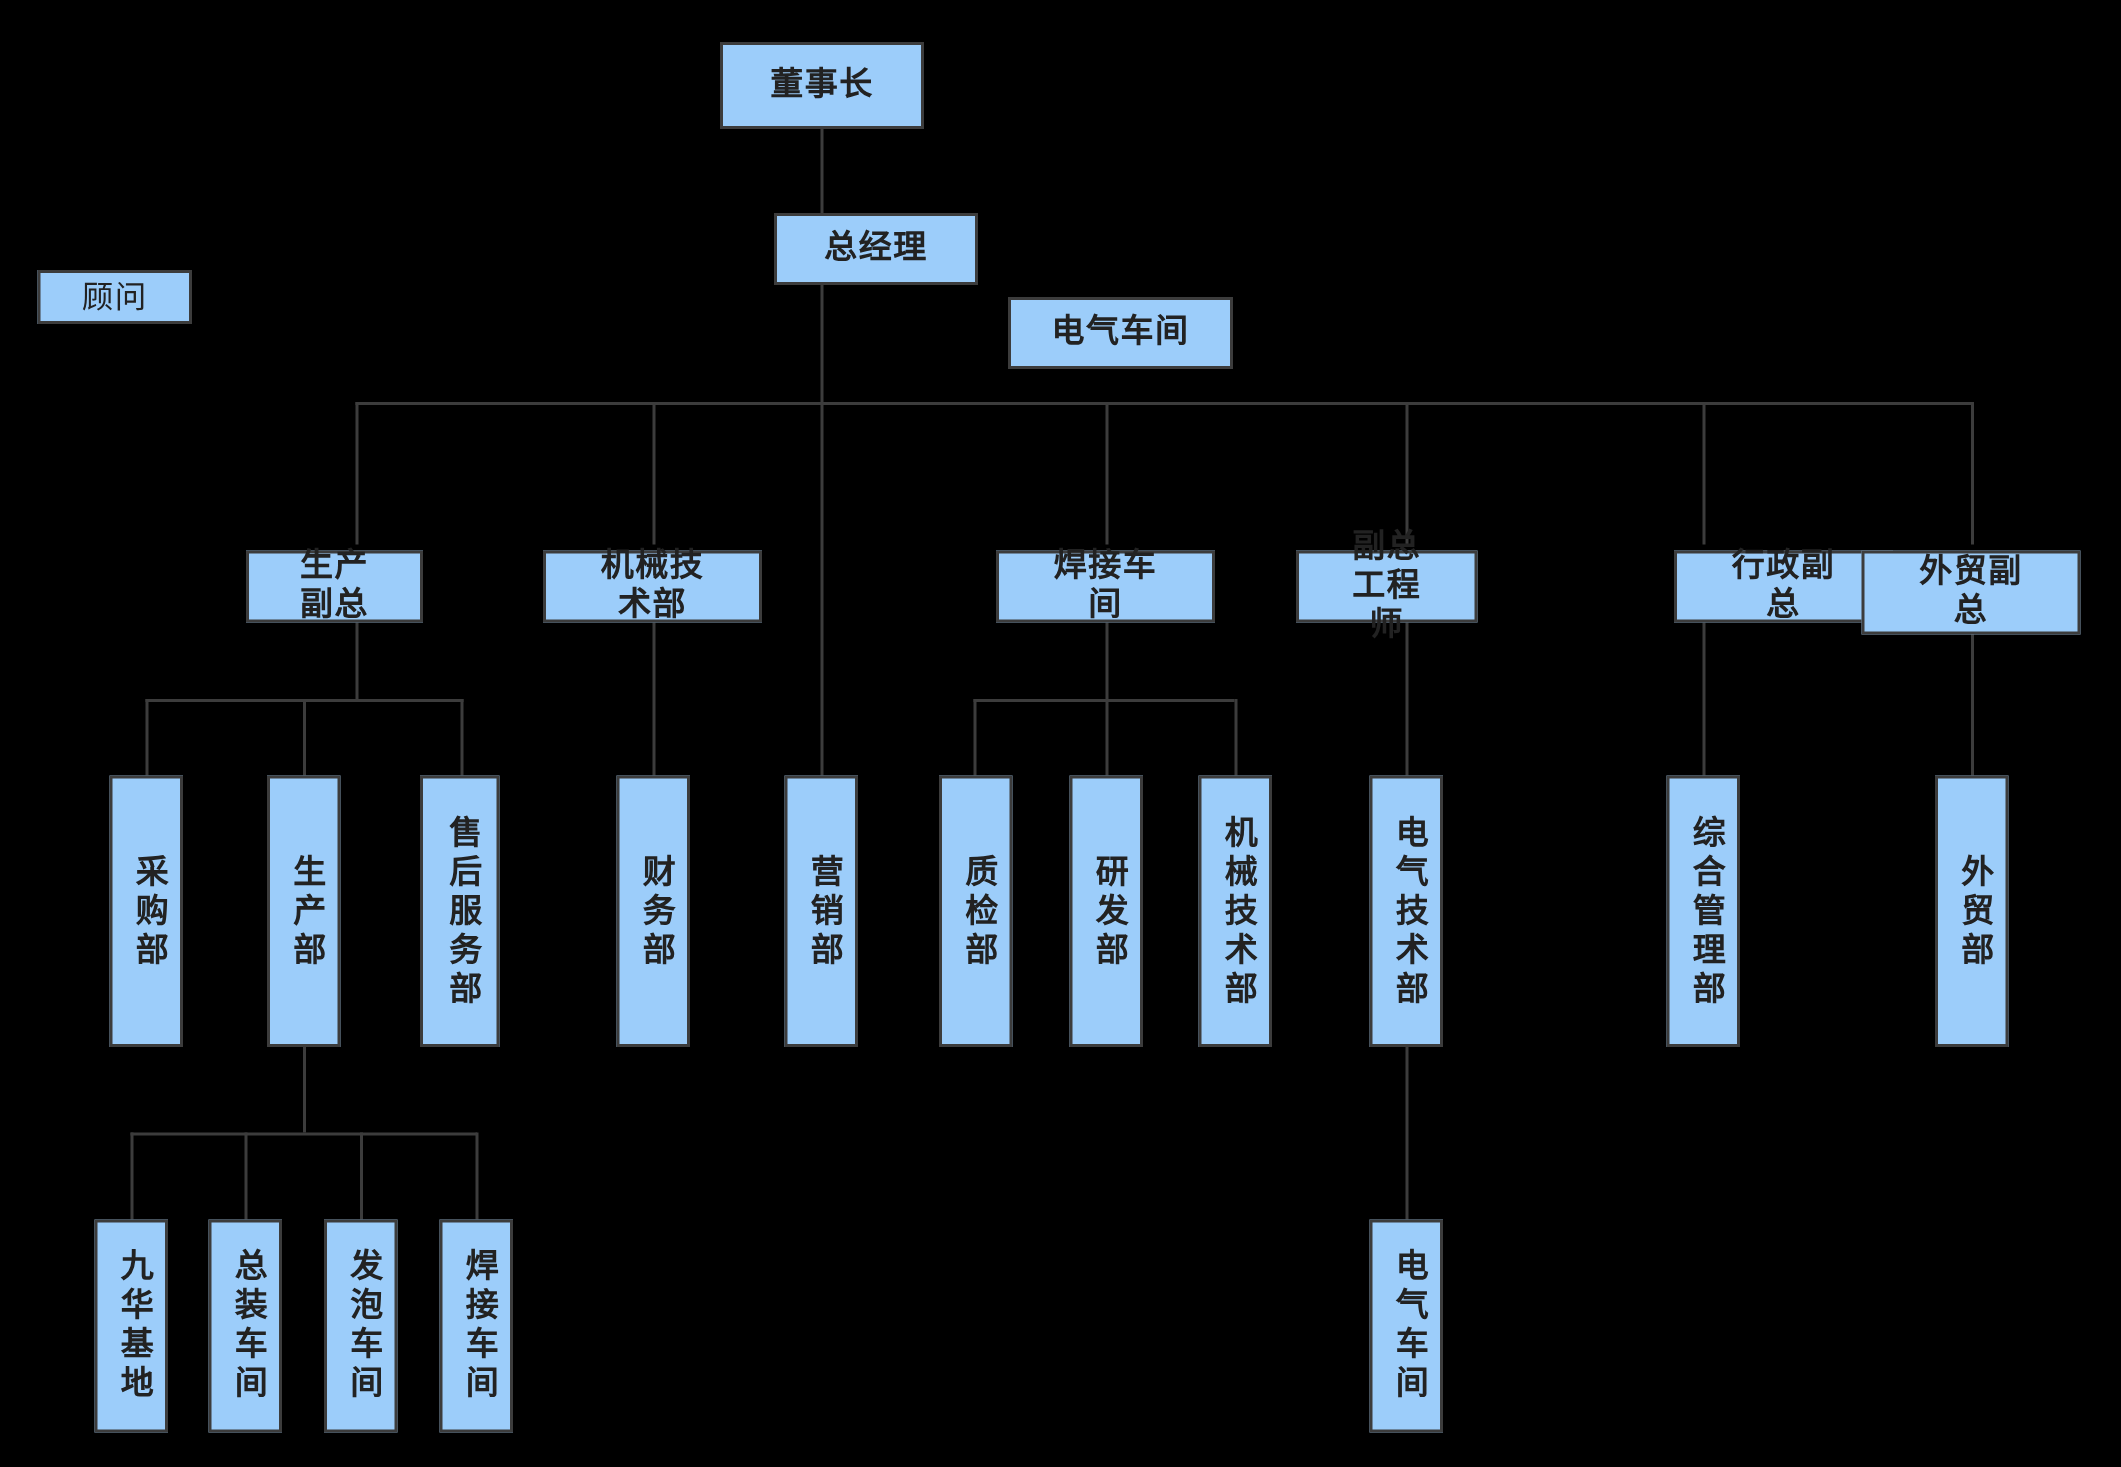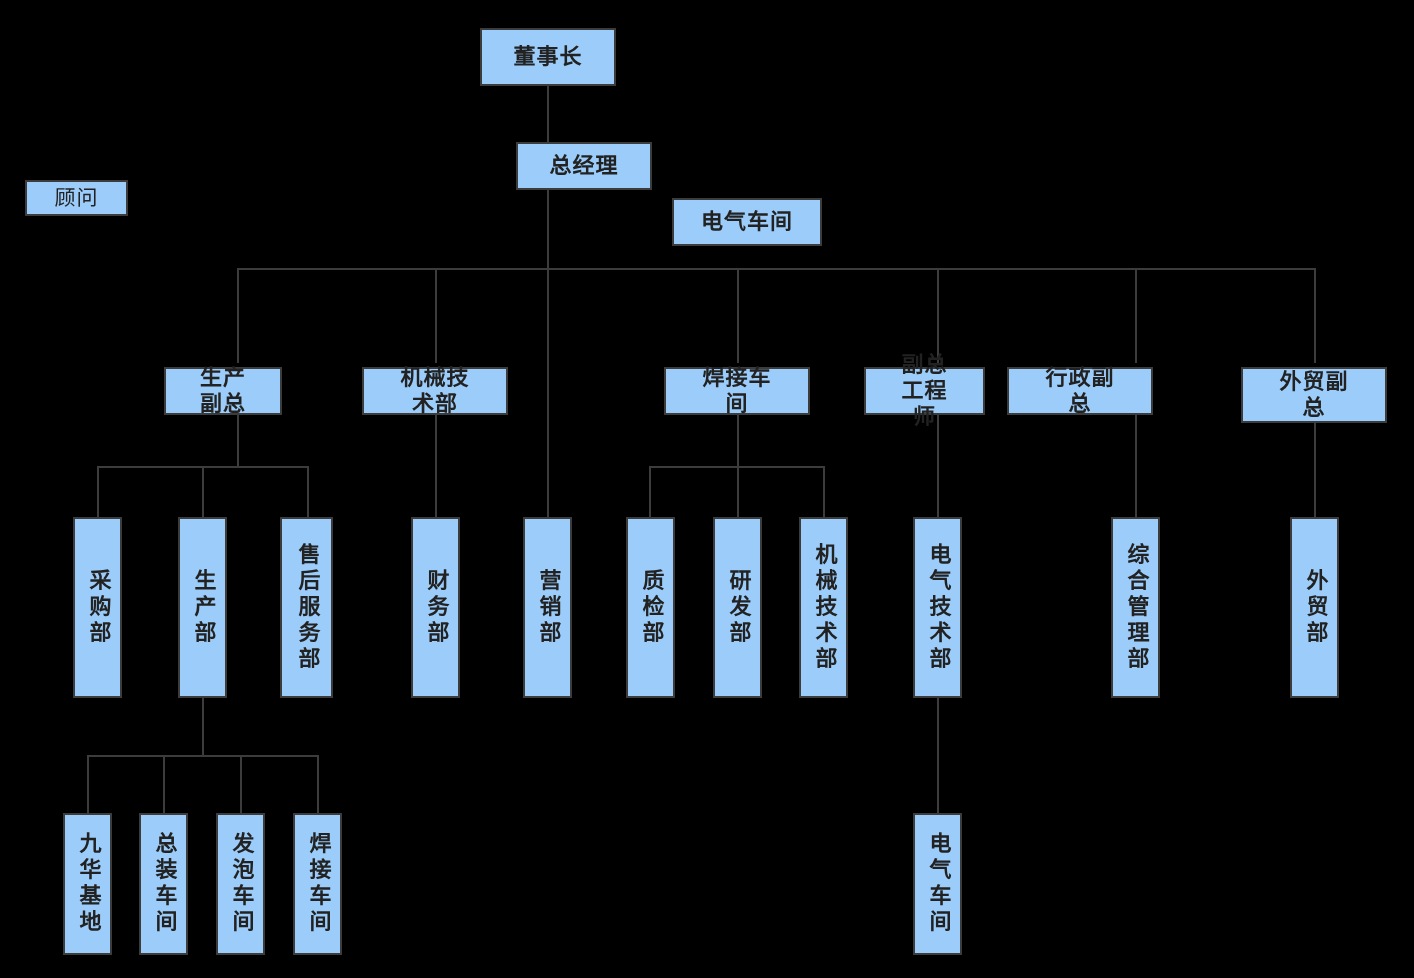--- a/index.html
+++ b/index.html
@@ -112,21 +112,21 @@
   <div class="node horiz-plain" style="left:25px; top:180px; width:103px; height:33px;">顾问</div>
 
   <div class="node horiz" style="left:164px; top:367px; width:118px; height:48px;">生产副总</div>
 
   <div class="node horiz" style="left:362px; top:367px; width:146px; height:48px;">机械技术部</div>
 
   <div class="node horiz" style="left:664px; top:367px; width:146px; height:48px;">焊接车间</div>
 
   <div class="node horiz" style="left:864px; top:367px; width:121px; height:48px;">副总工程师</div>
 
-  <div class="node horiz" style="left:1007px; top:367px; width:146px; height:48px;">行政副总</div>
+  <div class="node horiz" style="left:1116px; top:367px; width:146px; height:48px;">行政副总</div>
 
   <div class="node horiz" style="left:1241px; top:367px; width:146px; height:56px;">外贸副总</div>
 
   <div class="node vert" style="left:73px; top:517px; width:49px; height:181px;">采购部</div>
 
   <div class="node vert" style="left:178px; top:517px; width:49px; height:181px;">生产部</div>
 
   <div class="node vert" style="left:280px; top:517px; width:53px; height:181px;">售后服务部</div>
 
   <div class="node vert" style="left:411px; top:517px; width:49px; height:181px;">财务部</div>

